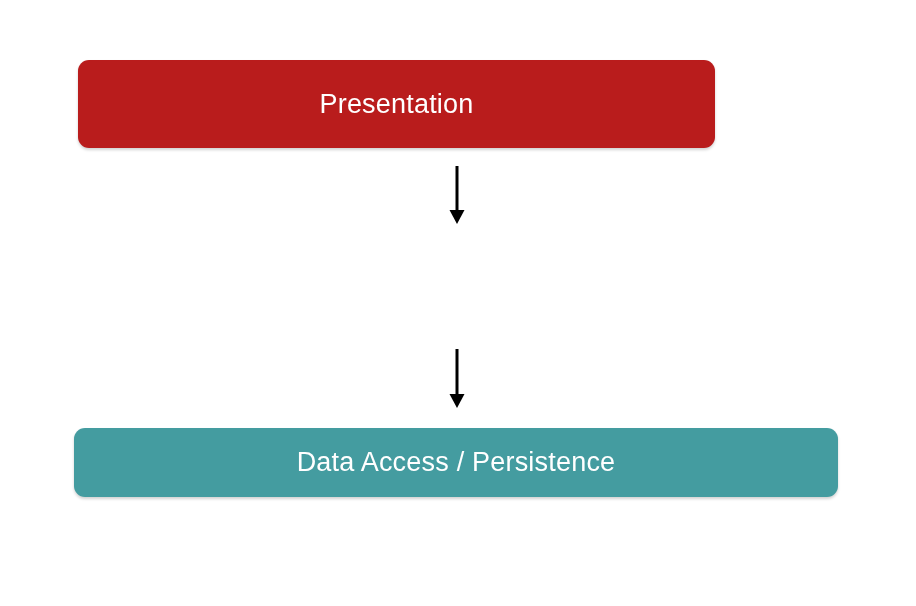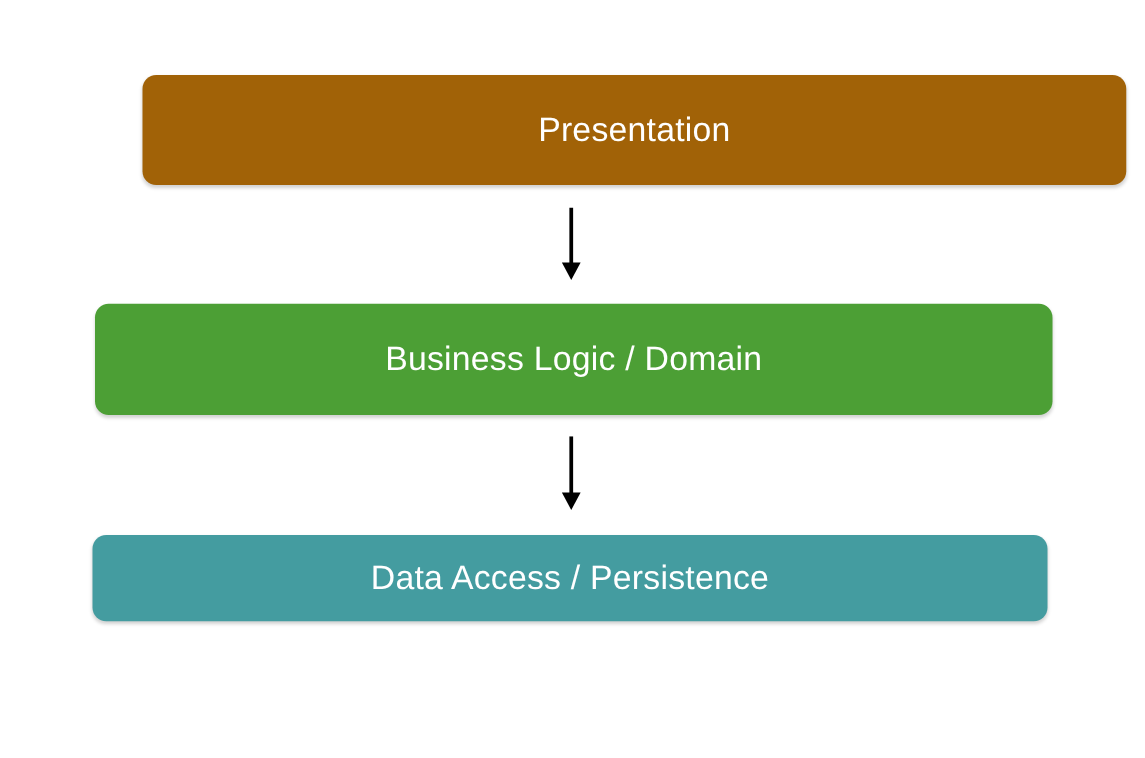--- a/index.html
+++ b/index.html
@@ -23,23 +23,22 @@
     border-radius: 11px;
     color: #ffffff;
     font-size: 27px;
     font-weight: 500;
     letter-spacing: 0.2px;
     box-shadow: 0 2px 3px rgba(0,0,0,0.18);
     box-sizing: border-box;
   }
   .node-presentation {
     left: 78px; top: 60px;
-    width: 787px; height: 88px;
-    background: #a16207;
-    margin-left: 36px;
+    width: 637px; height: 88px;
+    background: #b91c1c;
   }
   .node-business {
     left: 76px; top: 243px;
     width: 766px; height: 89px;
     background: #4C9F35;
   }
   .node-data {
     left: 74px; top: 428px;
     width: 764px; height: 69px;
     background: #449CA0;
@@ -62,23 +61,20 @@
     <span>Presentation</span>
   </div>
 
   <div class="connector connector-1">
     <svg width="16" height="58" viewBox="0 0 16 58">
       <line x1="8" y1="0" x2="8" y2="45" stroke="#000000" stroke-width="3"></line>
       <polygon points="0.5,44 15.5,44 8,58" fill="#000000"></polygon>
     </svg>
   </div>
 
-  <div class="layer-node node-business">
-    <span>Business Logic / Domain</span>
-  </div>
 
   <div class="connector connector-2">
     <svg width="16" height="59" viewBox="0 0 16 59">
       <line x1="8" y1="0" x2="8" y2="46" stroke="#000000" stroke-width="3"></line>
       <polygon points="0.5,45 15.5,45 8,59" fill="#000000"></polygon>
     </svg>
   </div>
 
   <div class="layer-node node-data">
     <span>Data Access / Persistence</span>

